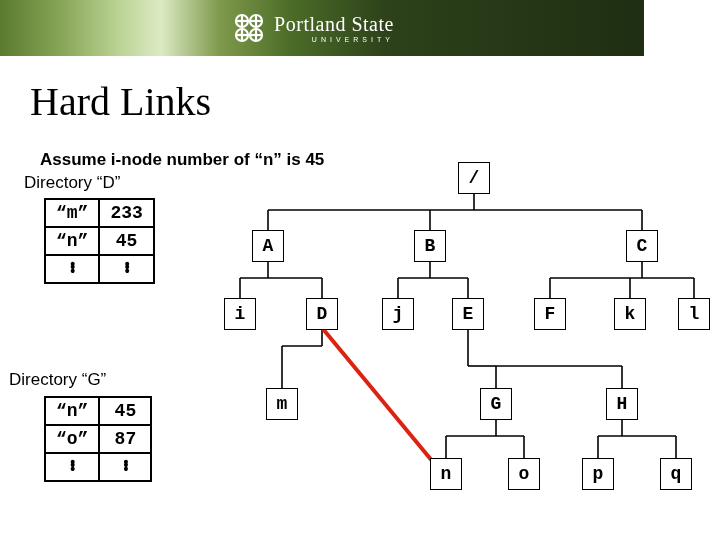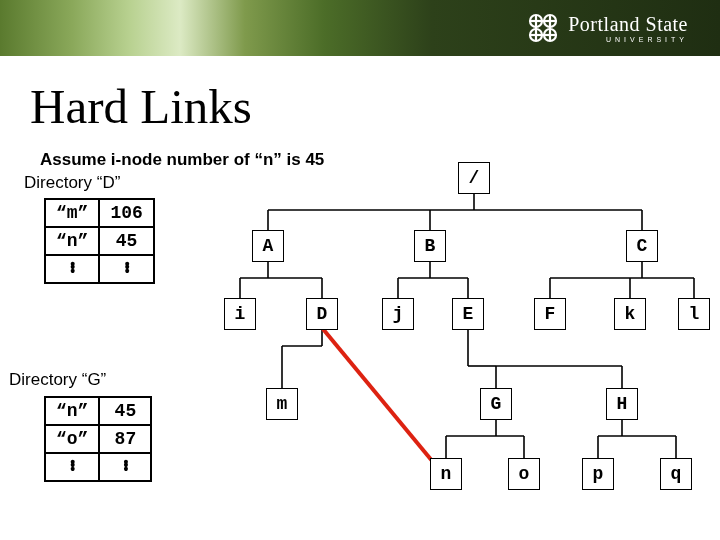--- a/index.html
+++ b/index.html
@@ -1,25 +1,25 @@
 <!DOCTYPE html>
 <html><head>
 <meta charset="utf-8">
 <style>
   * { box-sizing: border-box; margin: 0; padding: 0; }
   body { width: 720px; height: 540px; background: #fff; font-family: Verdana, Geneva, sans-serif; position: relative; overflow: hidden; }
 
-  .banner { position: absolute; top: 0; left: 0; width: 720px; height: 56px; background: linear-gradient(90deg, #5a7a2e 0%, #8aa85a 10%, #b8d190 18%, #dceac4 25%, #7f9a4c 34%, #4c6d28 45%, #2d411a 60%, #1f2e12 100%); display: flex; justify-content: flex-end; align-items: center; padding-right: 32px; }
+  .banner { position: absolute; top: 0; left: 0; width: 644px; height: 56px; background: linear-gradient(90deg, #5a7a2e 0%, #8aa85a 10%, #b8d190 18%, #dceac4 25%, #7f9a4c 34%, #4c6d28 45%, #2d411a 60%, #1f2e12 100%); display: flex; justify-content: center; align-items: center; padding-right: 18px; }
   .logo { display: flex; align-items: center; color: #fff; }
   .logo svg { margin-right: 8px; }
   .logo-text { display: flex; flex-direction: column; line-height: 1; }
   .logo-text .psu { font-family: Georgia, 'Times New Roman', serif; font-size: 20px; letter-spacing: 0.5px; }
   .logo-text .uni { font-size: 7px; letter-spacing: 4px; text-align: right; margin-top: 2px; }
 
-  .title { position: absolute; top: 78px; left: 30px; font-family: 'Times New Roman', Times, serif; font-size: 49px; color: #000; }
+  .title { position: absolute; top: 78px; left: 30px; font-family: 'Times New Roman', Times, serif; font-size: 40px; color: #000; }
 
   .assume { position: absolute; top: 150px; left: 40px; font-size: 17px; font-weight: bold; }
 
   .dirlabel { position: absolute; font-size: 17px; font-weight: normal; }
   .dirD { top: 173px; left: 24px; }
   .dirG { top: 370px; left: 9px; }
 
   .tbl { position: absolute; border: 2px solid #000; border-collapse: collapse; font-family: "Courier New", monospace; font-size: 18px; }
   .tbl td { border: 2px solid #000; padding: 3px 10px; text-align: center; min-width: 52px; height: 28px; font-weight: bold; }
   .tblD { top: 198px; left: 44px; }
@@ -57,21 +57,21 @@
 
 <div class="title">Hard Links</div>
 
 <div class="assume">Assume i-node number of “n” is 45</div>
 
 <div class="dirlabel dirD">Directory “D”</div>
 <table class="tbl tblD">
   <tbody>
       <tr>
         <td>“m”</td>
-        <td>106</td>
+        <td>233</td>
       </tr>
   <tr>
         <td>“n”</td>
         <td>45</td>
       </tr>
   <tr>
         <td class="vdots">•<br>•<br>•</td>
         <td class="vdots">•<br>•<br>•</td>
       </tr>
 </tbody>

